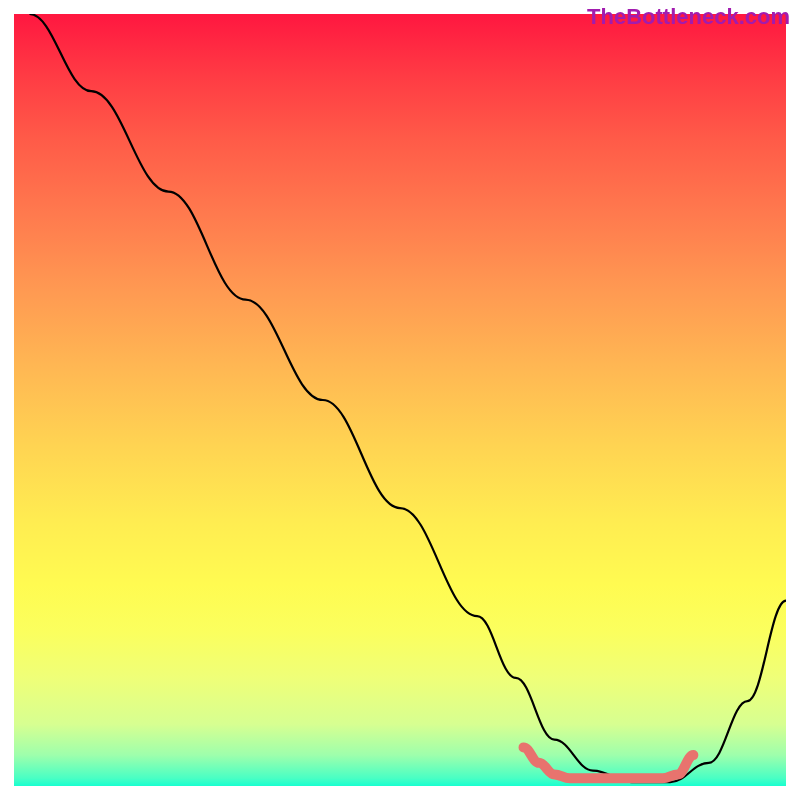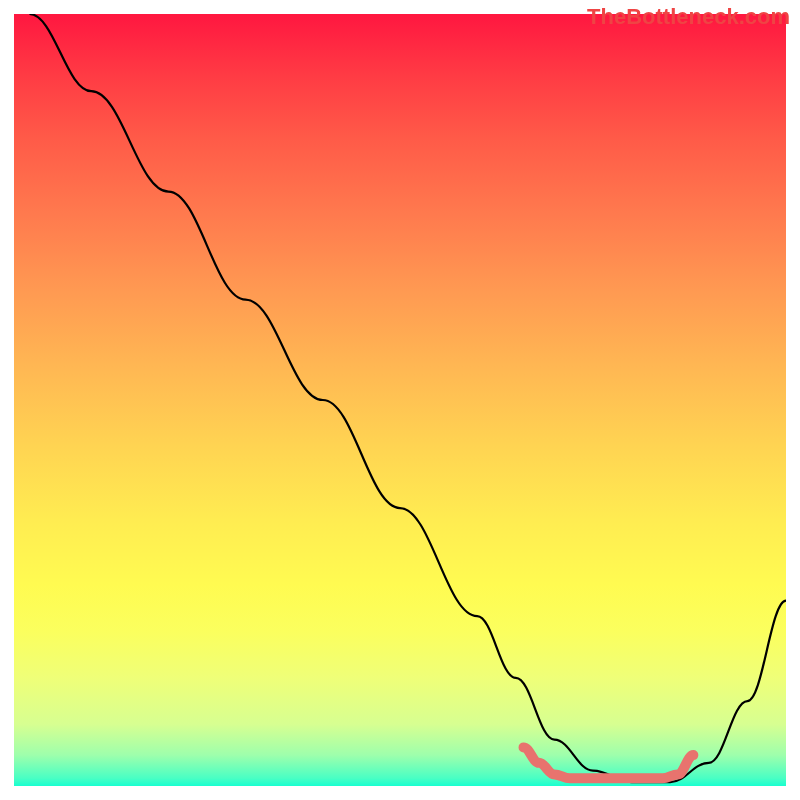--- a/index.html
+++ b/index.html
@@ -1,18 +1,18 @@
 <!DOCTYPE html>
 <html><head>
 <meta charset="utf-8">
 <style>
   * { margin: 0; padding: 0; box-sizing: border-box; }
   body { width: 800px; height: 800px; position: relative; font-family: Arial, sans-serif; background: #fff; }
   .chart-container { width: 800px; height: 800px; position: relative; }
-  .watermark { position: absolute; top: 4px; right: 10px; font-size: 22px; font-weight: bold; color: #ef4444; z-index: 10; }
+  .watermark { position: absolute; top: 4px; right: 10px; font-size: 22px; font-weight: bold; color: #a21caf; z-index: 10; }
   .plot-area { position: absolute; left: 14px; top: 14px; width: 772px; height: 772px; overflow: hidden; }
   .gradient-bg { position: absolute; left: 0; top: 0; width: 100%; height: 100%;
     background: linear-gradient(to bottom,
       #ff1740 0%,
       #ff3b44 8%,
       #ff5a48 16%,
       #ff7a4e 26%,
       #ff9a52 36%,
       #ffb853 46%,
       #ffd452 56%,

